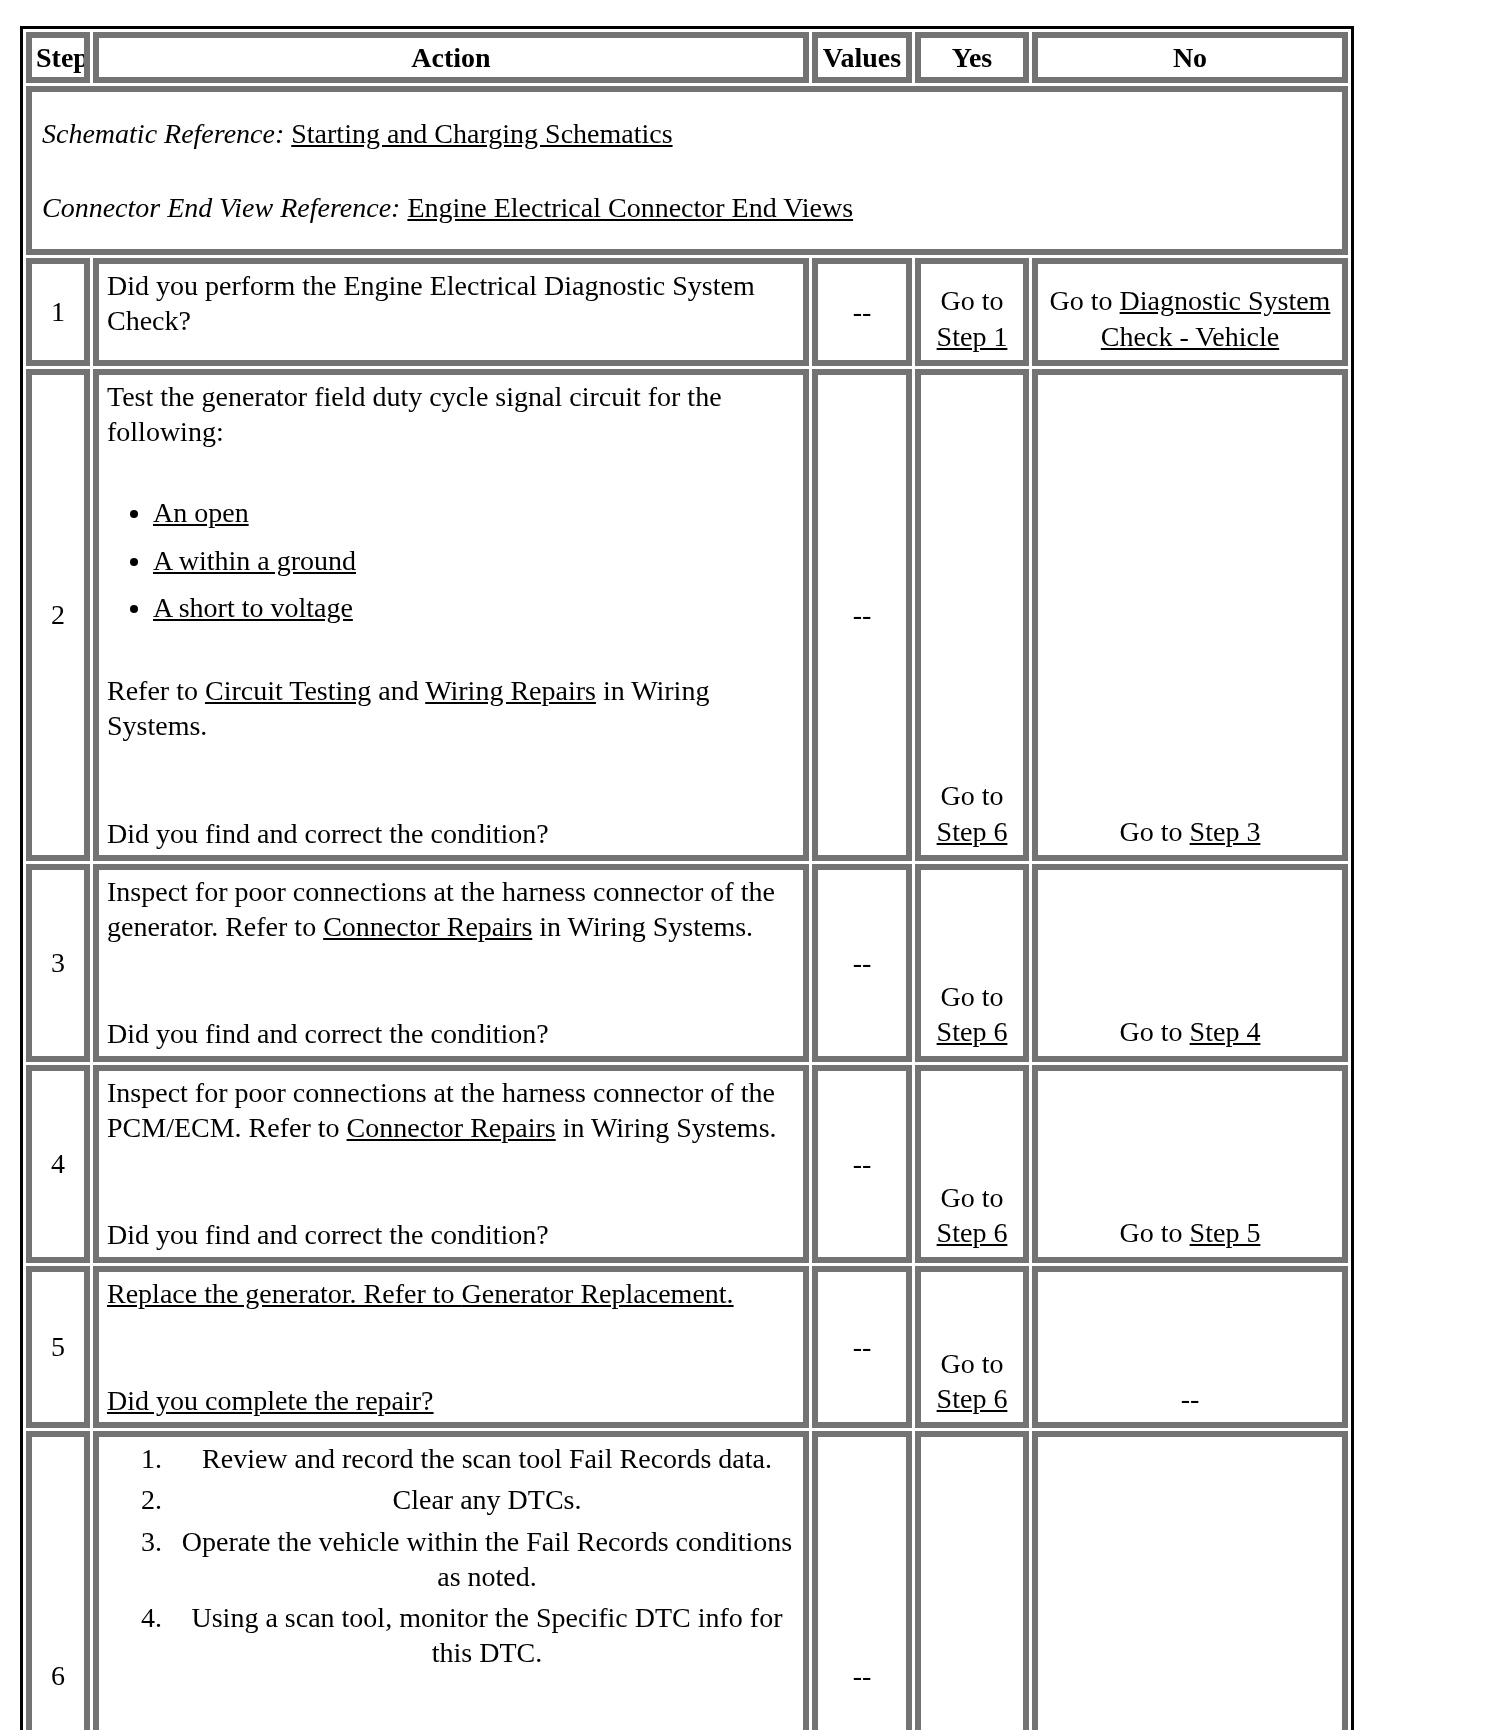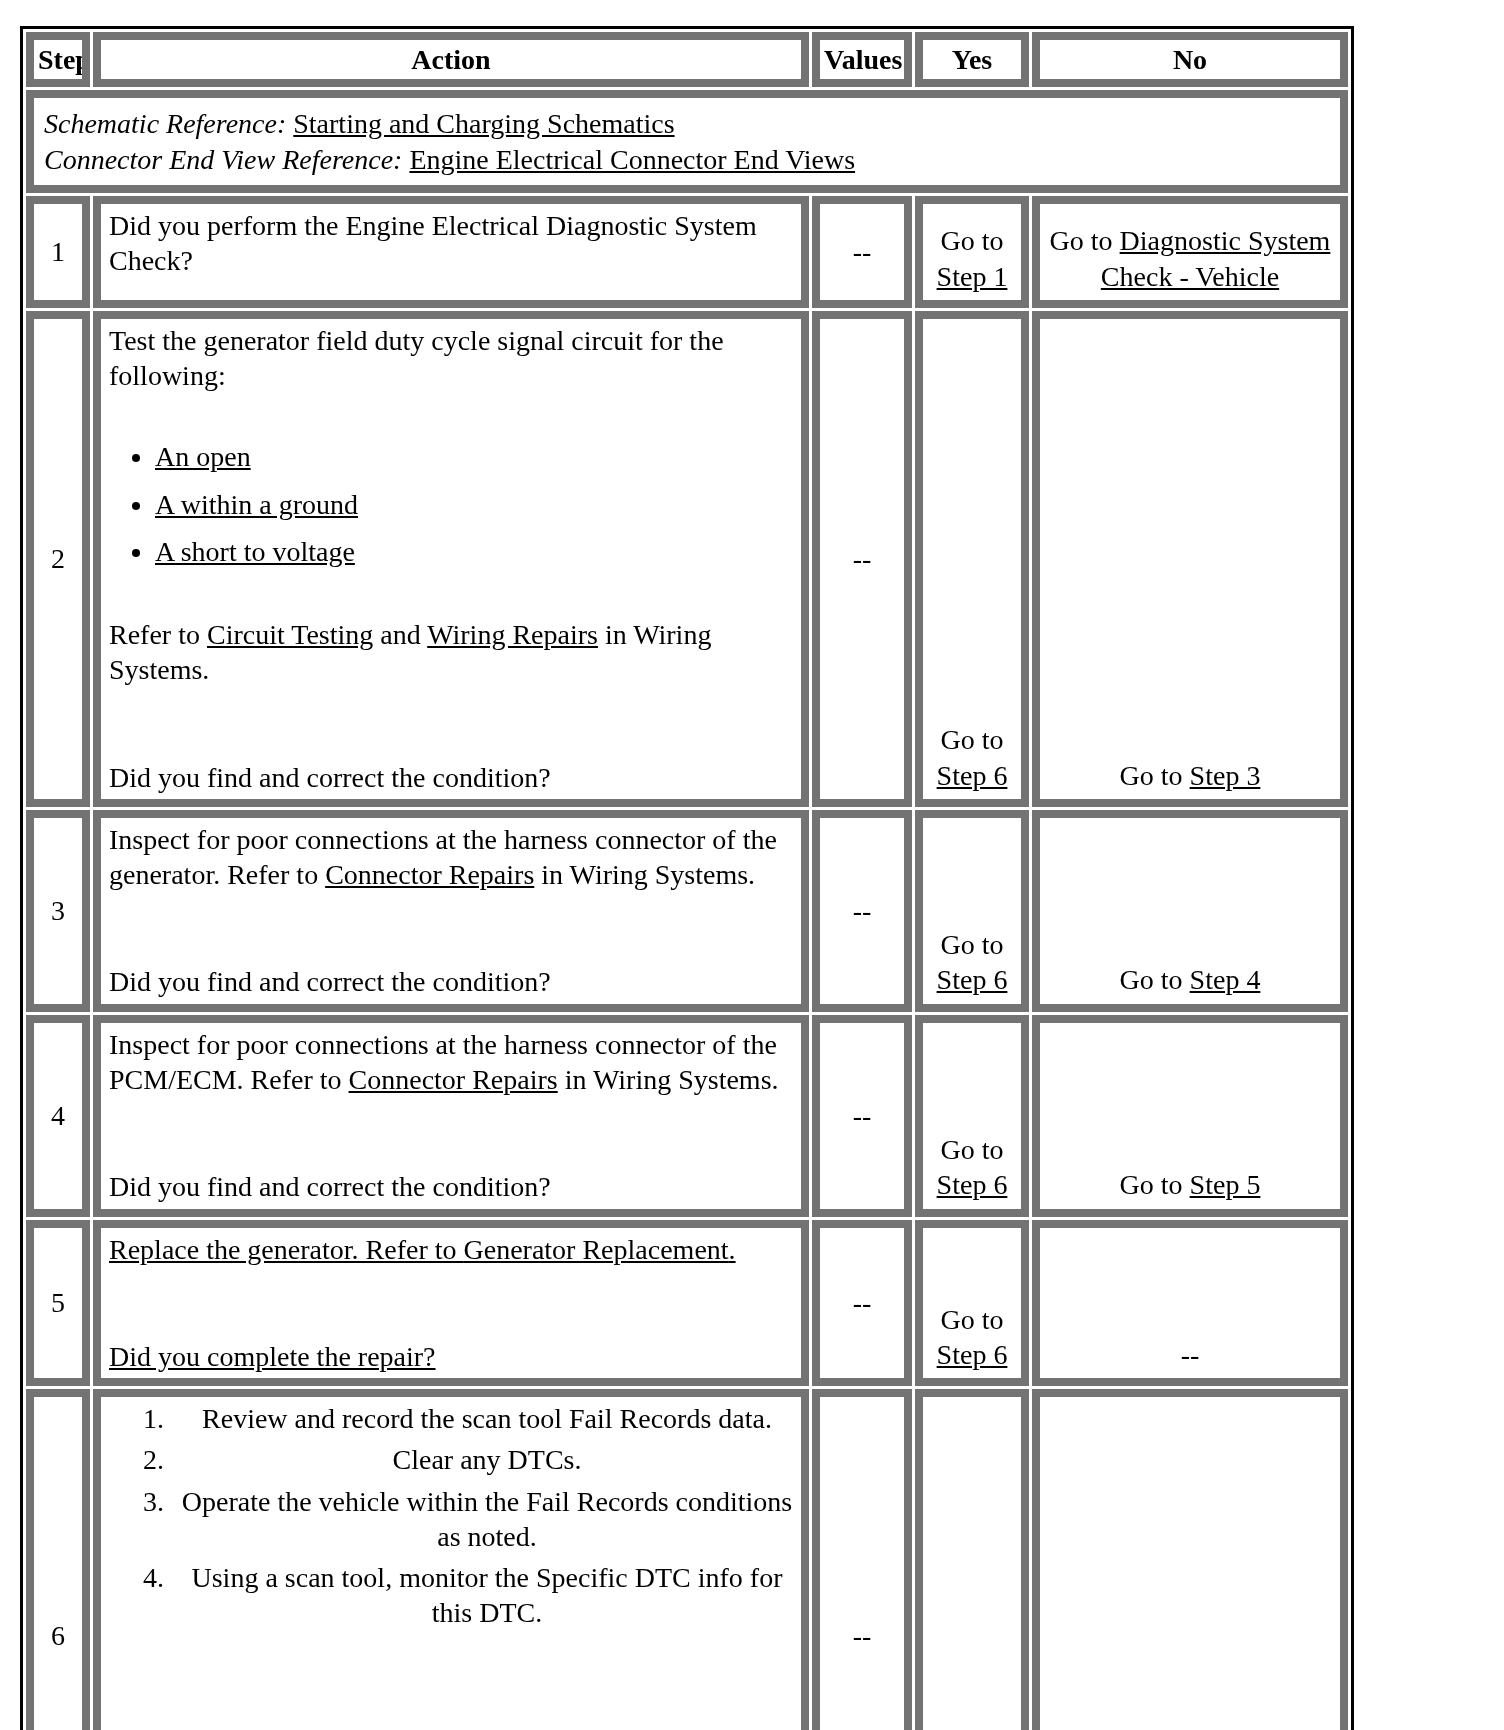--- a/index.html
+++ b/index.html
@@ -15,21 +15,21 @@
   }
   table.diag {
     border-collapse: separate;
     border-spacing: 3px;
     border: 3px solid #000000;
     table-layout: fixed;
     width: 1334px;
     background: #ffffff;
   }
   th, td {
-    border: 8px solid #737373;
+    border: 6px solid #737373;
     box-sizing: border-box;
     padding: 4px 8px;
     vertical-align: top;
     overflow: hidden;
   }
   th {
     font-weight: bold;
     text-align: center;
     vertical-align: middle;
     padding: 2px 4px;
@@ -62,22 +62,22 @@
     text-decoration: underline;
   }
   ul.action-list li { margin-bottom: 12px; }
   ol.action-list {
     margin: 0;
     padding-left: 62px;
     list-style: decimal;
     text-align: center;
   }
   ol.action-list li { margin-bottom: 6px; padding-left: 10px; }
-  td.ref-cell { padding: 8px 10px; }
-  .ref-line + .ref-line { }
+  td.ref-cell { padding: 24px 10px; }
+  .ref-line + .ref-line { margin-top: 38px; }
   .ref-label { font-style: italic; }
   a.doc-link {
     color: #000000;
     text-decoration: underline;
     cursor: pointer;
   }
 </style>
 </head>
 <body>
 

